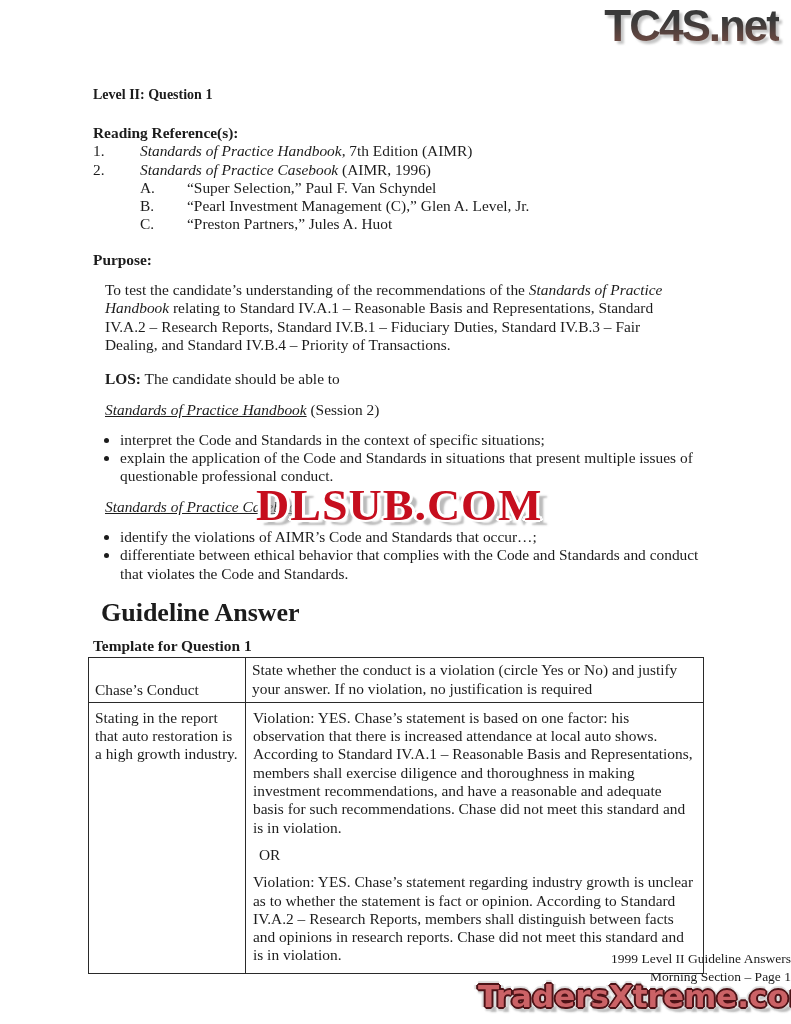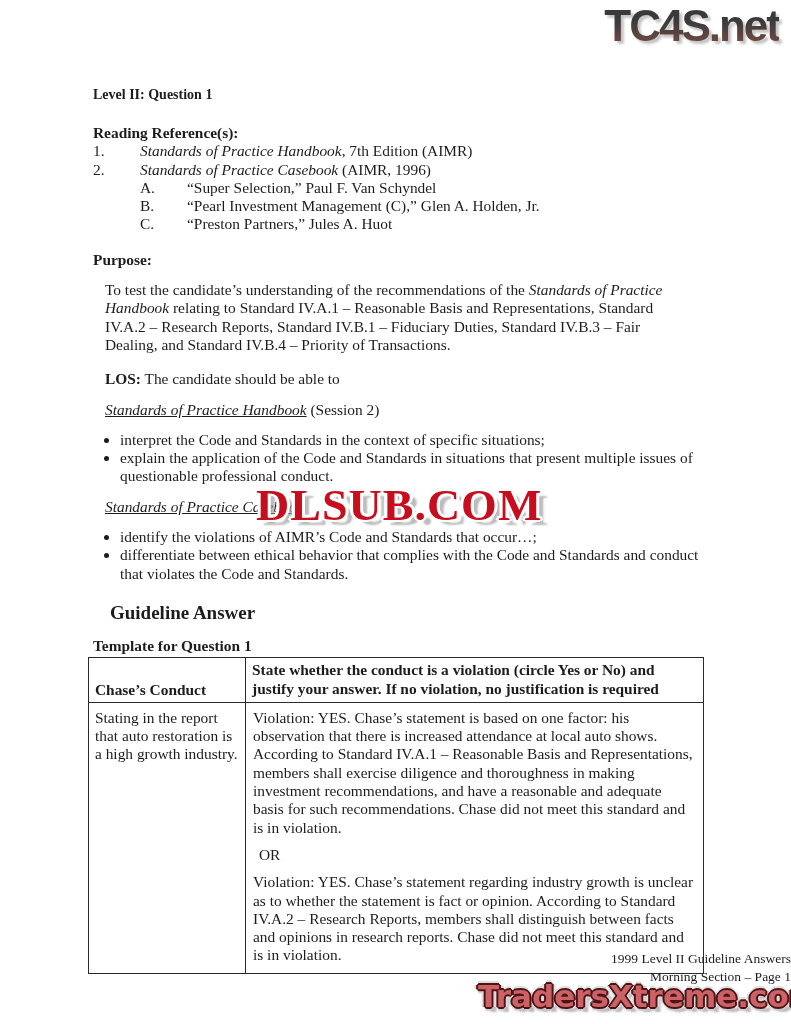--- a/index.html
+++ b/index.html
@@ -57,36 +57,36 @@
   .kv-label{display:inline-block;width:93px;font-weight:bold;}
   .sec-head{font-weight:bold;margin-top:18px;}
   .ref-line{white-space:nowrap;}
   .ref-num{display:inline-block;width:47px;}
   .ref-sub{padding-left:47px;}
   .para{margin:12px;}
   .mt{margin-top:16px;}
   .ui{font-style:italic;text-decoration:underline;}
   ul.blist{margin:0;padding:0 0 0 27px;list-style:disc outside;}
   ul.blist li{padding-left:0px;}
-  .h2{font-size:19px;line-height:22px;font-weight:bold;margin:19px 0 0 17px;}
+  .h2{font-size:26px;line-height:22px;font-weight:bold;margin:19px 0 0 8px;}
   .tmpl-head{font-weight:bold;margin-top:13px;}
 
   table.tmpl{
     border-collapse:collapse;
     margin:2px 0 0 -5px;
     width:616px;
     table-layout:fixed;
   }
   table.tmpl td{
     border:1.5px solid #2a2a2a;
     vertical-align:top;
     padding:3px 6px 4px 6px;
   }
   td.c1{width:144px;}
-  td.hdr{font-weight:bold;}
+  td.hdr{font-weight:normal;}
   td.c1.hdr{vertical-align:bottom;padding-bottom:3px;}
   td.c2.body{padding:6px 8px 8px 7px;}
   td.c1.body{padding-top:6px;}
   td.c2.body p{margin:0;}
   td.c2.body p.or{margin:9px 6px;}
 
   .footer{
     position:absolute;left:0;top:950px;width:791px;
     text-align:right;font-size:13.5px;line-height:17.5px;
     z-index:10;
@@ -108,21 +108,21 @@
     <div class="ref-line">
       <span class="ref-num">1.</span><i>Standards of Practice Handbook</i><span>, 7th Edition (AIMR)</span>
     </div>
     <div class="ref-line">
       <span class="ref-num">2.</span><i>Standards of Practice Casebook</i><span> (AIMR, 1996)</span>
     </div>
     <div class="ref-line ref-sub">
       <span class="ref-num">A.</span><span>“Super Selection,” Paul F. Van Schyndel</span>
     </div>
     <div class="ref-line ref-sub">
-      <span class="ref-num">B.</span><span>“Pearl Investment Management (C),” Glen A. Holden, Jr.</span>
+      <span class="ref-num">B.</span><span>“Pearl Investment Management (C),” Glen A. Level, Jr.</span>
     </div>
     <div class="ref-line ref-sub">
       <span class="ref-num">C.</span><span>“Preston Partners,” Jules A. Huot</span>
     </div>
 
     <div class="sec-head" style="margin-top:17px">Purpose:</div>
     <p class="para"><span>To test the candidate’s understanding of the recommendations of the </span><i>Standards of Practice Handbook</i><span> relating to Standard IV.A.1 – Reasonable Basis and Representations, Standard IV.A.2 – Research Reports, Standard IV.B.1 – Fiduciary Duties, Standard IV.B.3 – Fair Dealing, and Standard IV.B.4 – Priority of Transactions.</span></p>
 
     <p class="para mt"><b>LOS:</b><span> The candidate should be able to</span></p>
     <p class="para"><i class="ui">Standards of Practice Handbook</i><span> (Session 2)</span></p>

